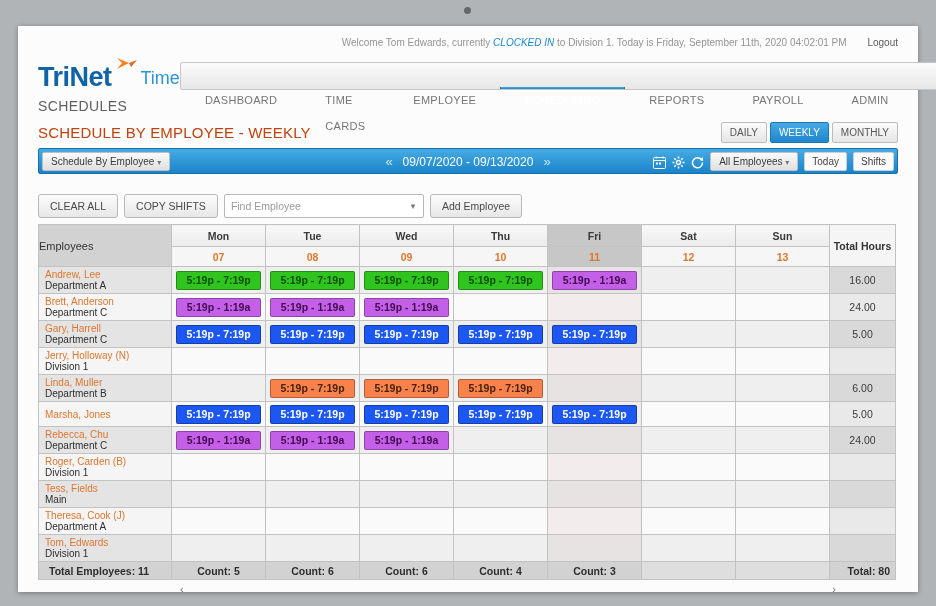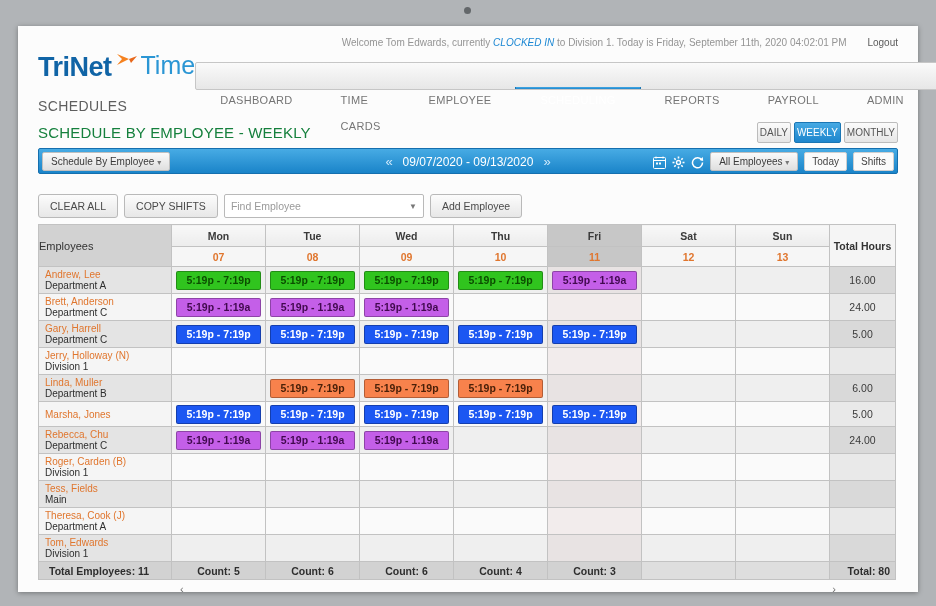--- a/index.html
+++ b/index.html
@@ -16,42 +16,42 @@
   }
   .content{padding:10px 20px 0 20px;}
 
   
   .welcome{ text-align:right;font-size:10px;color:#949494;height:14px;line-height:14px;}
   .welcome .clocked{color:#1b87d3;font-style:italic;}
   .welcome .logout{color:#5b5b5b;margin-left:18px;}
 
   
   .logo-row{display:flex;justify-content:space-between;align-items:flex-end;margin-top:2px;}
-  .logo{position:relative;display:flex;align-items:flex-start;height:40px;}
+  .logo{position:relative;display:flex;align-items:flex-end;height:40px;}
   .logo .trinet{font-size:27px;font-weight:bold;color:#1064a6;letter-spacing:-0.5px;line-height:30px;}
   .logo .arrow{margin:0 2px 14px 3px;}
-  .logo .time{font-size:25px;color:#2b96d4;line-height:27px;}
+  .logo .time{font-size:18px;color:#2b96d4;line-height:27px;}
   .nav-tabs{display:flex;border:1px solid #c6c6c6;background:linear-gradient(#fafafa,#e7e7e7);border-radius:2px;height:26px;margin-bottom:2px;}
   .nav-tabs .tab{font-size:11px;color:#757575;line-height:26px;padding:0 24px;cursor:default;letter-spacing:.3px;margin-top:24px;}
   .nav-tabs .tab.active{background:linear-gradient(#46a9e3,#1e86cd);color:#fff;border-left:1px solid #1a76b4;border-right:1px solid #1a76b4;}
 
   .page-title{font-size:14px;color:#5e5e5e;margin-top:6px;letter-spacing:.4px;}
 
   
   .filter-bar{margin-top:8px;height:24px;border:1px solid #c3c3c3;border-radius:2px;
     background:linear-gradient(#f3f3f3,#dadada);display:flex;align-items:center;padding:0 10px;font-size:10.5px;}
   .filter-bar .ftitle{color:#7d7d7d;letter-spacing:.3px;}
   .filter-bar .fright{margin-left:auto;display:flex;align-items:center;gap:14px;color:#4a4a4a;}
   .filter-bar .fchev{margin-left:26px;color:#4a4a4a;font-size:12px;}
 
   
   .section-row{display:flex;align-items:center;margin-top:8px;}
-  .section-title{font-size:15px;color:#15803d;letter-spacing:.2px;}
+  .section-title{font-size:15px;color:#c2410c;letter-spacing:.2px;}
   .view-btns{margin-left:auto;display:flex;gap:3px;}
-  .vbtn{font-size:10px;color:#555;border:1px solid #bcbcbc;border-radius:2px;padding:4px 2px;
+  .vbtn{font-size:10px;color:#555;border:1px solid #bcbcbc;border-radius:2px;padding:4px 8px;
     background:linear-gradient(#fbfbfb,#e6e6e6);}
   .vbtn.active{background:linear-gradient(#46a9e3,#1e86cd);color:#fff;border-color:#1a76b4;}
 
   
   .blue-bar{margin-top:5px;height:24px;border:1px solid #156fae;border-radius:2px;
     background:linear-gradient(#47abe4,#1a84c9);display:flex;align-items:center;padding:0 3px;position:relative;}
   .lite-btn{font-size:10px;color:#3a3a3a;border:1px solid #bfbfbf;border-radius:2px;padding:3px 8px;
     background:linear-gradient(#fafafa,#dfdfdf);text-align:center;}
   .date-nav{position:absolute;left:0;right:0;text-align:center;color:#fff;font-size:12px;pointer-events:none;}
   .date-nav span{pointer-events:auto;}

